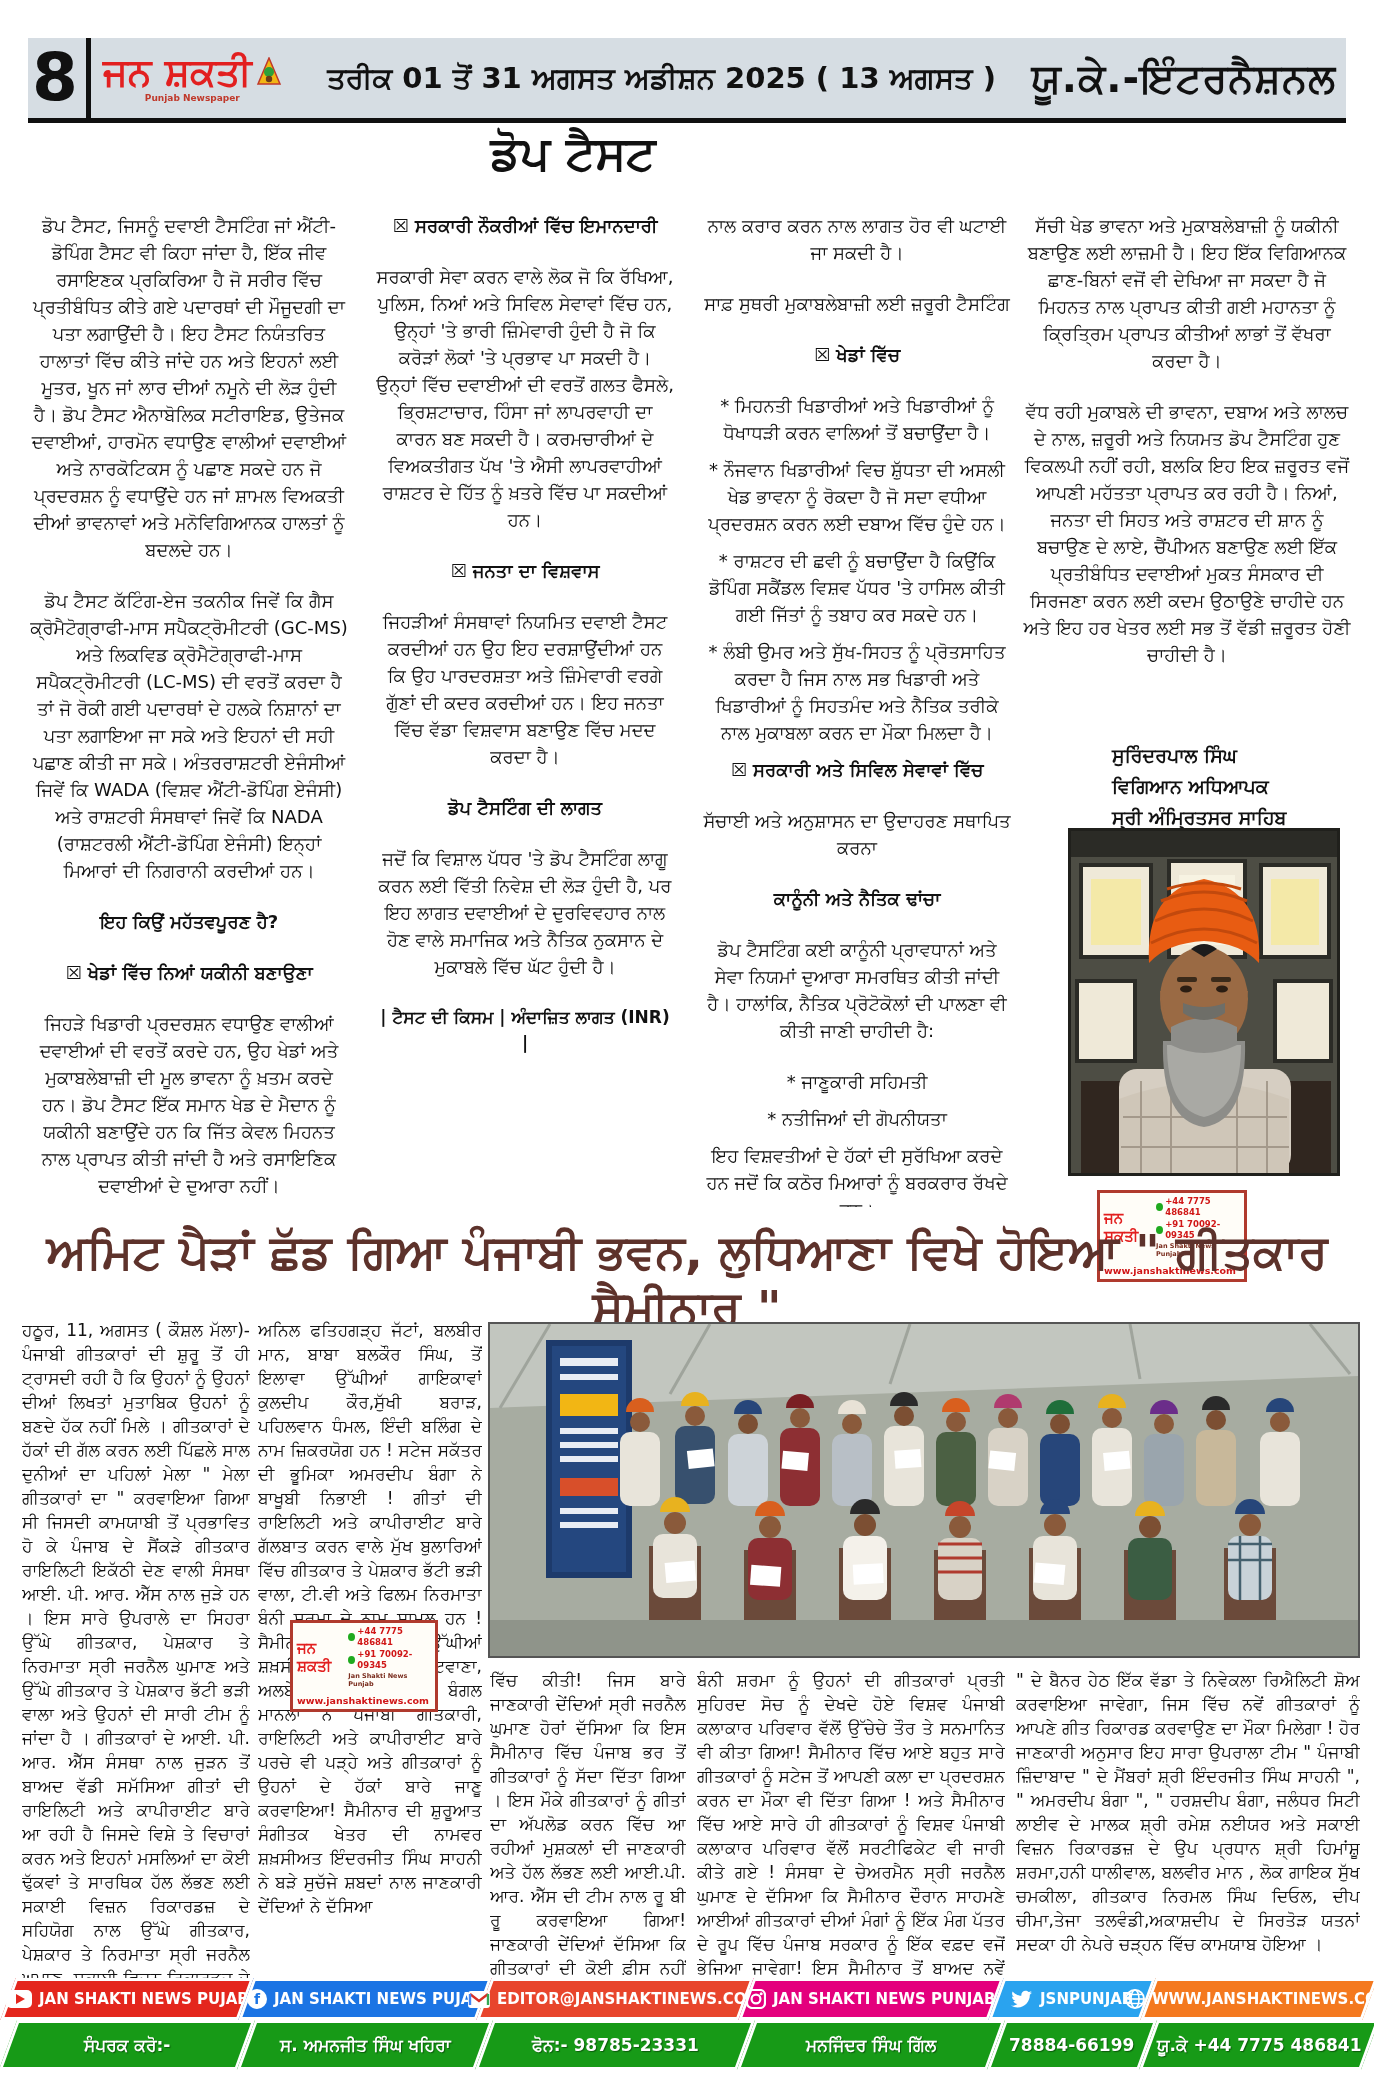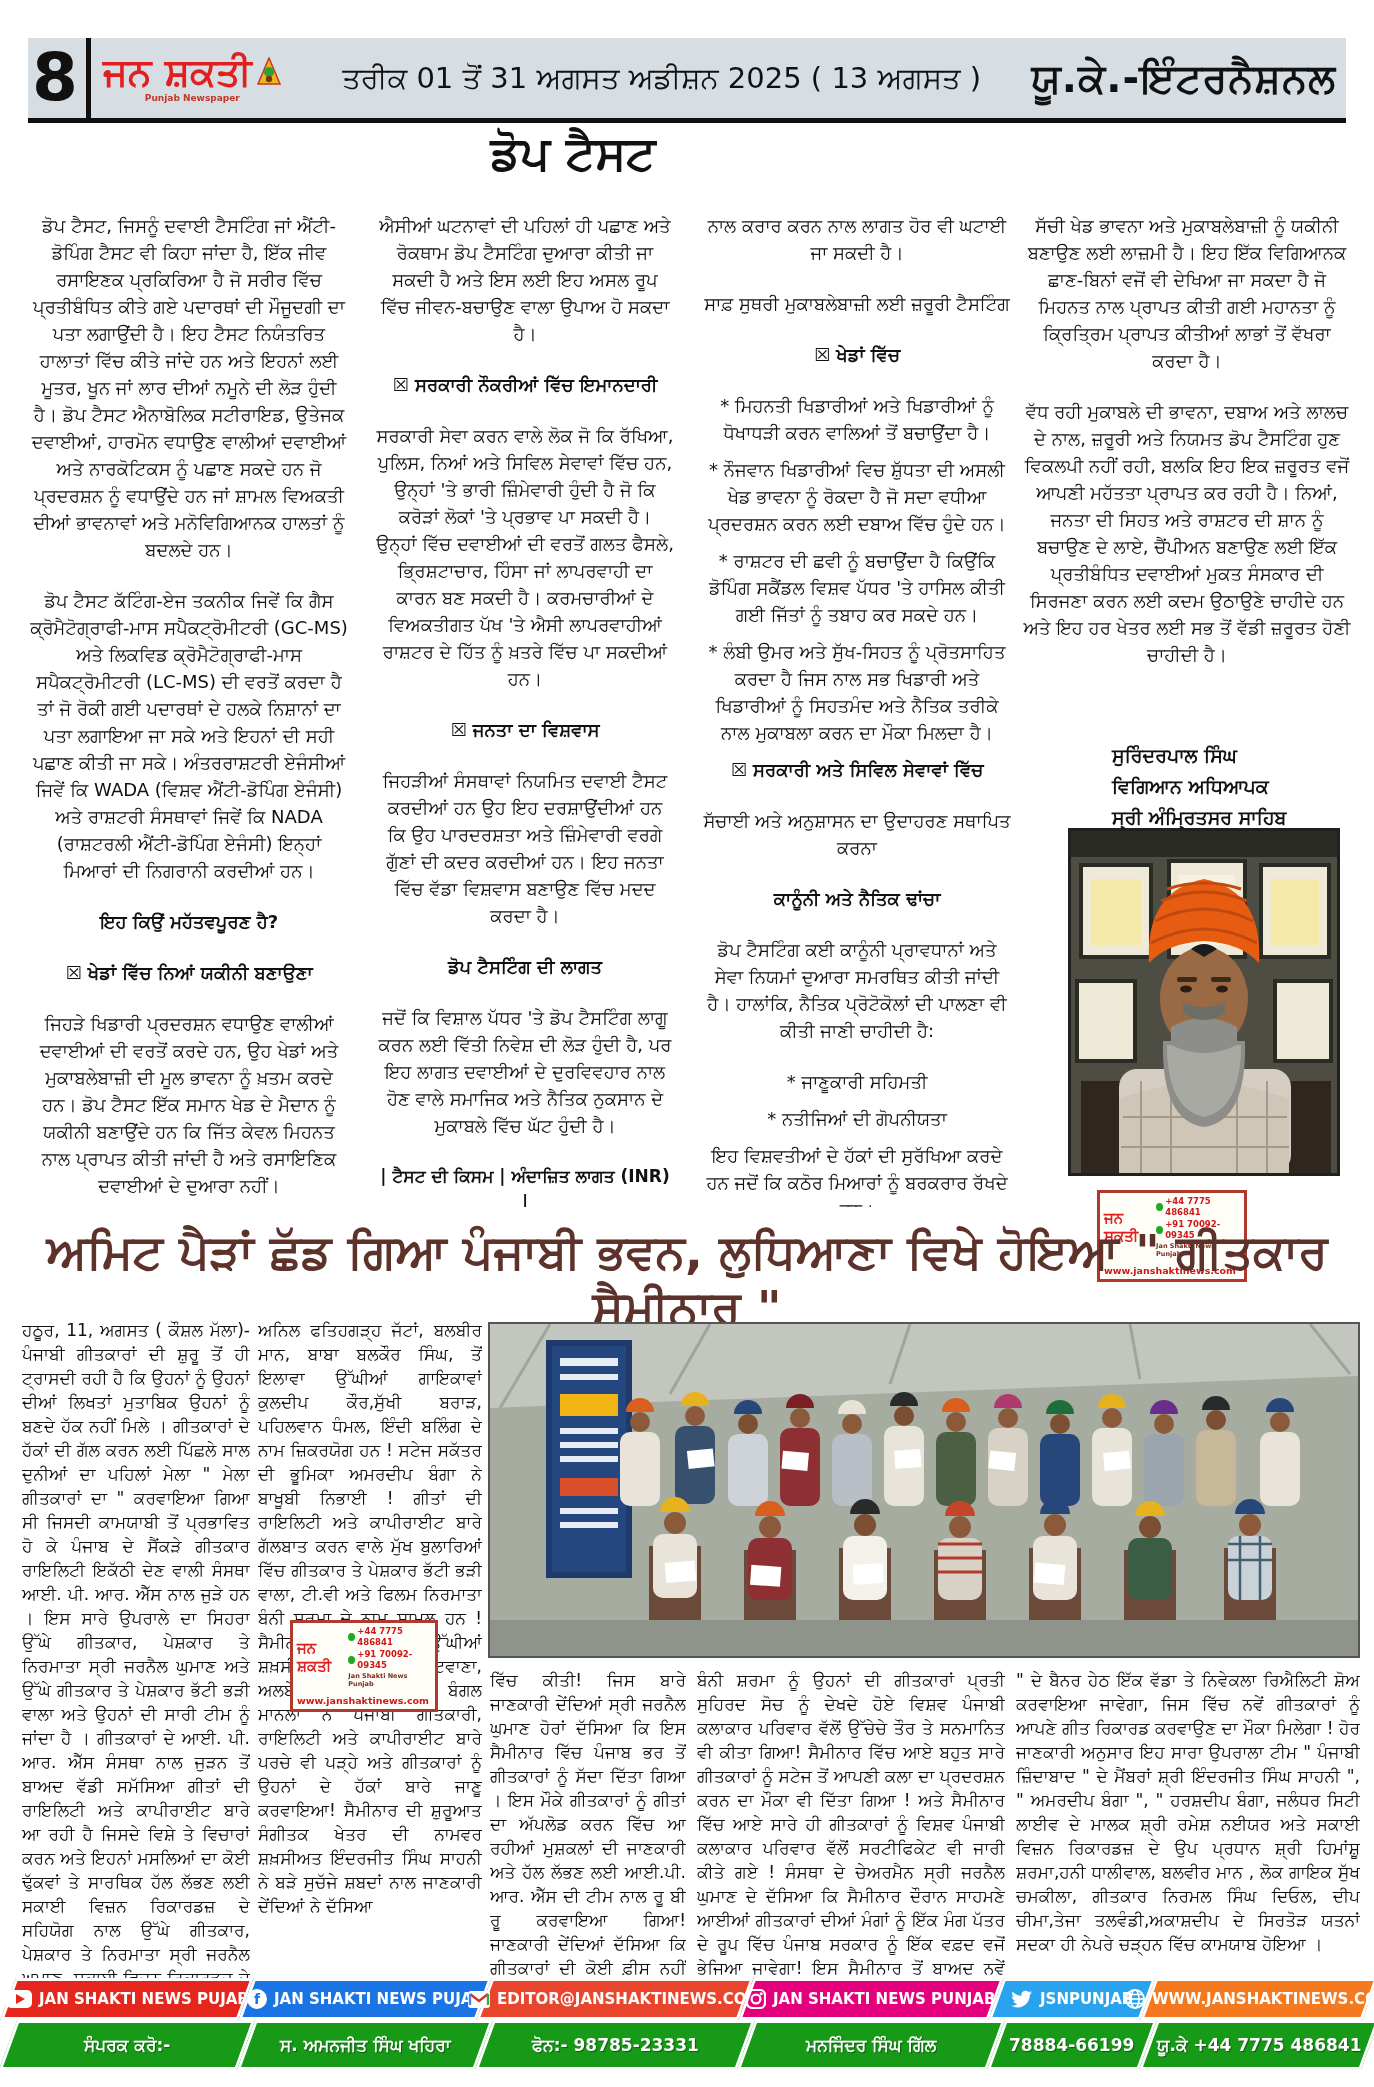--- a/index.html
+++ b/index.html
@@ -6,21 +6,21 @@
   #page{position:relative;width:1374px;height:2087px;background:#ffffff;overflow:hidden;
         font-family:"DejaVu Sans","Liberation Sans",sans-serif;color:#111;}
   
   #hdr{position:absolute;left:28px;top:38px;width:1318px;height:80px;background:#d6dde3;
        border-bottom:5px solid #101010;display:flex;align-items:center;}
   #pageno{font-size:66px;font-weight:800;line-height:80px;padding:0 8px 0 4px;}
   #hdr .vbar{width:5px;height:80px;background:#101010;margin-right:12px;}
   #brandbox{display:flex;flex-direction:column;align-items:center;margin-right:10px;}
   #brand{font-size:38px;font-weight:800;color:#e21f1f;display:flex;align-items:center;gap:4px;line-height:1;}
   #brandsub{font-size:9px;color:#c0392b;font-weight:700;margin-top:2px;}
-  #dateline{flex:1;text-align:center;font-size:29px;font-weight:400;}
+  #dateline{flex:1;text-align:center;font-size:29px;font-weight:700;}
   #edition{font-size:40px;font-weight:800;padding-right:10px;letter-spacing:1px;}
   
   #a1-title{position:absolute;left:0;top:126px;width:1146px;text-align:center;
             font-size:46px;font-weight:800;}
   .a1col{position:absolute;top:212px;height:995px;overflow:hidden;font-size:18px;
          line-height:27px;text-align:center;}
   #a1c1{left:30px;width:318px;}
   #a1c2{left:376px;width:298px;}
   #a1c3{left:702px;width:310px;}
   #a1c4{left:1022px;width:330px;height:495px;text-align:center;}
@@ -96,21 +96,20 @@
   <div id="a1-title">ਡੋਪ ਟੈਸਟ</div>
 
   <div id="a1c1" class="a1col">
       <div class="blk p">ਡੋਪ ਟੈਸਟ, ਜਿਸਨੂੰ ਦਵਾਈ ਟੈਸਟਿੰਗ ਜਾਂ ਐਂਟੀ-ਡੋਪਿੰਗ ਟੈਸਟ ਵੀ ਕਿਹਾ ਜਾਂਦਾ ਹੈ, ਇੱਕ ਜੀਵ ਰਸਾਇਣਕ ਪ੍ਰਕਿਰਿਆ ਹੈ ਜੋ ਸਰੀਰ ਵਿੱਚ ਪ੍ਰਤੀਬੰਧਿਤ ਕੀਤੇ ਗਏ ਪਦਾਰਥਾਂ ਦੀ ਮੌਜੂਦਗੀ ਦਾ ਪਤਾ ਲਗਾਉਂਦੀ ਹੈ। ਇਹ ਟੈਸਟ ਨਿਯੰਤਰਿਤ ਹਾਲਾਤਾਂ ਵਿੱਚ ਕੀਤੇ ਜਾਂਦੇ ਹਨ ਅਤੇ ਇਹਨਾਂ ਲਈ ਮੂਤਰ, ਖੂਨ ਜਾਂ ਲਾਰ ਦੀਆਂ ਨਮੂਨੇ ਦੀ ਲੋੜ ਹੁੰਦੀ ਹੈ। ਡੋਪ ਟੈਸਟ ਐਨਾਬੋਲਿਕ ਸਟੀਰਾਇਡ, ਉਤੇਜਕ ਦਵਾਈਆਂ, ਹਾਰਮੋਨ ਵਧਾਉਣ ਵਾਲੀਆਂ ਦਵਾਈਆਂ ਅਤੇ ਨਾਰਕੋਟਿਕਸ ਨੂੰ ਪਛਾਣ ਸਕਦੇ ਹਨ ਜੋ ਪ੍ਰਦਰਸ਼ਨ ਨੂੰ ਵਧਾਉਂਦੇ ਹਨ ਜਾਂ ਸ਼ਾਮਲ ਵਿਅਕਤੀ ਦੀਆਂ ਭਾਵਨਾਵਾਂ ਅਤੇ ਮਨੋਵਿਗਿਆਨਕ ਹਾਲਤਾਂ ਨੂੰ ਬਦਲਦੇ ਹਨ।</div>
       <div class="blk p">ਡੋਪ ਟੈਸਟ ਕੱਟਿੰਗ-ਏਜ ਤਕਨੀਕ ਜਿਵੇਂ ਕਿ ਗੈਸ ਕ੍ਰੋਮੈਟੋਗ੍ਰਾਫੀ-ਮਾਸ ਸਪੈਕਟ੍ਰੋਮੀਟਰੀ (GC-MS) ਅਤੇ ਲਿਕਵਿਡ ਕ੍ਰੋਮੈਟੋਗ੍ਰਾਫੀ-ਮਾਸ ਸਪੈਕਟ੍ਰੋਮੀਟਰੀ (LC-MS) ਦੀ ਵਰਤੋਂ ਕਰਦਾ ਹੈ ਤਾਂ ਜੋ ਰੋਕੀ ਗਈ ਪਦਾਰਥਾਂ ਦੇ ਹਲਕੇ ਨਿਸ਼ਾਨਾਂ ਦਾ ਪਤਾ ਲਗਾਇਆ ਜਾ ਸਕੇ ਅਤੇ ਇਹਨਾਂ ਦੀ ਸਹੀ ਪਛਾਣ ਕੀਤੀ ਜਾ ਸਕੇ। ਅੰਤਰਰਾਸ਼ਟਰੀ ਏਜੰਸੀਆਂ ਜਿਵੇਂ ਕਿ WADA (ਵਿਸ਼ਵ ਐਂਟੀ-ਡੋਪਿੰਗ ਏਜੰਸੀ) ਅਤੇ ਰਾਸ਼ਟਰੀ ਸੰਸਥਾਵਾਂ ਜਿਵੇਂ ਕਿ NADA (ਰਾਸ਼ਟਰਲੀ ਐਂਟੀ-ਡੋਪਿੰਗ ਏਜੰਸੀ) ਇਨ੍ਹਾਂ ਮਿਆਰਾਂ ਦੀ ਨਿਗਰਾਨੀ ਕਰਦੀਆਂ ਹਨ।</div>
       <div class="blk h">ਇਹ ਕਿਉਂ ਮਹੱਤਵਪੂਰਣ ਹੈ?</div>
       <div class="blk h">☒ ਖੇਡਾਂ ਵਿੱਚ ਨਿਆਂ ਯਕੀਨੀ ਬਣਾਉਣਾ</div>
       <div class="blk p">ਜਿਹੜੇ ਖਿਡਾਰੀ ਪ੍ਰਦਰਸ਼ਨ ਵਧਾਉਣ ਵਾਲੀਆਂ ਦਵਾਈਆਂ ਦੀ ਵਰਤੋਂ ਕਰਦੇ ਹਨ, ਉਹ ਖੇਡਾਂ ਅਤੇ ਮੁਕਾਬਲੇਬਾਜ਼ੀ ਦੀ ਮੂਲ ਭਾਵਨਾ ਨੂੰ ਖ਼ਤਮ ਕਰਦੇ ਹਨ। ਡੋਪ ਟੈਸਟ ਇੱਕ ਸਮਾਨ ਖੇਡ ਦੇ ਮੈਦਾਨ ਨੂੰ ਯਕੀਨੀ ਬਣਾਉਂਦੇ ਹਨ ਕਿ ਜਿੱਤ ਕੇਵਲ ਮਿਹਨਤ ਨਾਲ ਪ੍ਰਾਪਤ ਕੀਤੀ ਜਾਂਦੀ ਹੈ ਅਤੇ ਰਸਾਇਣਿਕ ਦਵਾਈਆਂ ਦੇ ਦੁਆਰਾ ਨਹੀਂ।</div>
     </div>
   <div id="a1c2" class="a1col">
-      <div class="blk p">ਐਸੀਆਂ ਘਟਨਾਵਾਂ ਦੀ ਪਹਿਲਾਂ ਹੀ ਪਛਾਣ ਅਤੇ ਰੋਕਥਾਮ ਡੋਪ ਟੈਸਟਿੰਗ ਦੁਆਰਾ ਕੀਤੀ ਜਾ ਸਕਦੀ ਹੈ ਅਤੇ ਇਸ ਲਈ ਇਹ ਅਸਲ ਰੂਪ ਵਿੱਚ ਜੀਵਨ-ਬਚਾਉਣ ਵਾਲਾ ਉਪਾਅ ਹੋ ਸਕਦਾ ਹੈ।</div>
       <div class="blk h">☒ ਸਰਕਾਰੀ ਨੌਕਰੀਆਂ ਵਿੱਚ ਇਮਾਨਦਾਰੀ</div>
       <div class="blk p">ਸਰਕਾਰੀ ਸੇਵਾ ਕਰਨ ਵਾਲੇ ਲੋਕ ਜੋ ਕਿ ਰੱਖਿਆ, ਪੁਲਿਸ, ਨਿਆਂ ਅਤੇ ਸਿਵਿਲ ਸੇਵਾਵਾਂ ਵਿੱਚ ਹਨ, ਉਨ੍ਹਾਂ 'ਤੇ ਭਾਰੀ ਜ਼ਿੰਮੇਵਾਰੀ ਹੁੰਦੀ ਹੈ ਜੋ ਕਿ ਕਰੋੜਾਂ ਲੋਕਾਂ 'ਤੇ ਪ੍ਰਭਾਵ ਪਾ ਸਕਦੀ ਹੈ। ਉਨ੍ਹਾਂ ਵਿੱਚ ਦਵਾਈਆਂ ਦੀ ਵਰਤੋਂ ਗਲਤ ਫੈਸਲੇ, ਭ੍ਰਿਸ਼ਟਾਚਾਰ, ਹਿੰਸਾ ਜਾਂ ਲਾਪਰਵਾਹੀ ਦਾ ਕਾਰਨ ਬਣ ਸਕਦੀ ਹੈ। ਕਰਮਚਾਰੀਆਂ ਦੇ ਵਿਅਕਤੀਗਤ ਪੱਖ 'ਤੇ ਐਸੀ ਲਾਪਰਵਾਹੀਆਂ ਰਾਸ਼ਟਰ ਦੇ ਹਿੱਤ ਨੂੰ ਖ਼ਤਰੇ ਵਿੱਚ ਪਾ ਸਕਦੀਆਂ ਹਨ।</div>
       <div class="blk h">☒ ਜਨਤਾ ਦਾ ਵਿਸ਼ਵਾਸ</div>
       <div class="blk p">ਜਿਹੜੀਆਂ ਸੰਸਥਾਵਾਂ ਨਿਯਮਿਤ ਦਵਾਈ ਟੈਸਟ ਕਰਦੀਆਂ ਹਨ ਉਹ ਇਹ ਦਰਸ਼ਾਉਂਦੀਆਂ ਹਨ ਕਿ ਉਹ ਪਾਰਦਰਸ਼ਤਾ ਅਤੇ ਜ਼ਿੰਮੇਵਾਰੀ ਵਰਗੇ ਗੁੱਣਾਂ ਦੀ ਕਦਰ ਕਰਦੀਆਂ ਹਨ। ਇਹ ਜਨਤਾ ਵਿੱਚ ਵੱਡਾ ਵਿਸ਼ਵਾਸ ਬਣਾਉਣ ਵਿੱਚ ਮਦਦ ਕਰਦਾ ਹੈ।</div>
       <div class="blk h">ਡੋਪ ਟੈਸਟਿੰਗ ਦੀ ਲਾਗਤ</div>
       <div class="blk p">ਜਦੋਂ ਕਿ ਵਿਸ਼ਾਲ ਪੱਧਰ 'ਤੇ ਡੋਪ ਟੈਸਟਿੰਗ ਲਾਗੂ ਕਰਨ ਲਈ ਵਿੱਤੀ ਨਿਵੇਸ਼ ਦੀ ਲੋੜ ਹੁੰਦੀ ਹੈ, ਪਰ ਇਹ ਲਾਗਤ ਦਵਾਈਆਂ ਦੇ ਦੁਰਵਿਵਹਾਰ ਨਾਲ ਹੋਣ ਵਾਲੇ ਸਮਾਜਿਕ ਅਤੇ ਨੈਤਿਕ ਨੁਕਸਾਨ ਦੇ ਮੁਕਾਬਲੇ ਵਿੱਚ ਘੱਟ ਹੁੰਦੀ ਹੈ।</div>
       <div class="blk t">| ਟੈਸਟ ਦੀ ਕਿਸਮ | ਅੰਦਾਜ਼ਿਤ ਲਾਗਤ (INR) |</div>
     </div>
   <div id="a1c3" class="a1col">
       <div class="blk p">ਨਾਲ ਕਰਾਰ ਕਰਨ ਨਾਲ ਲਾਗਤ ਹੋਰ ਵੀ ਘਟਾਈ ਜਾ ਸਕਦੀ ਹੈ।</div>

